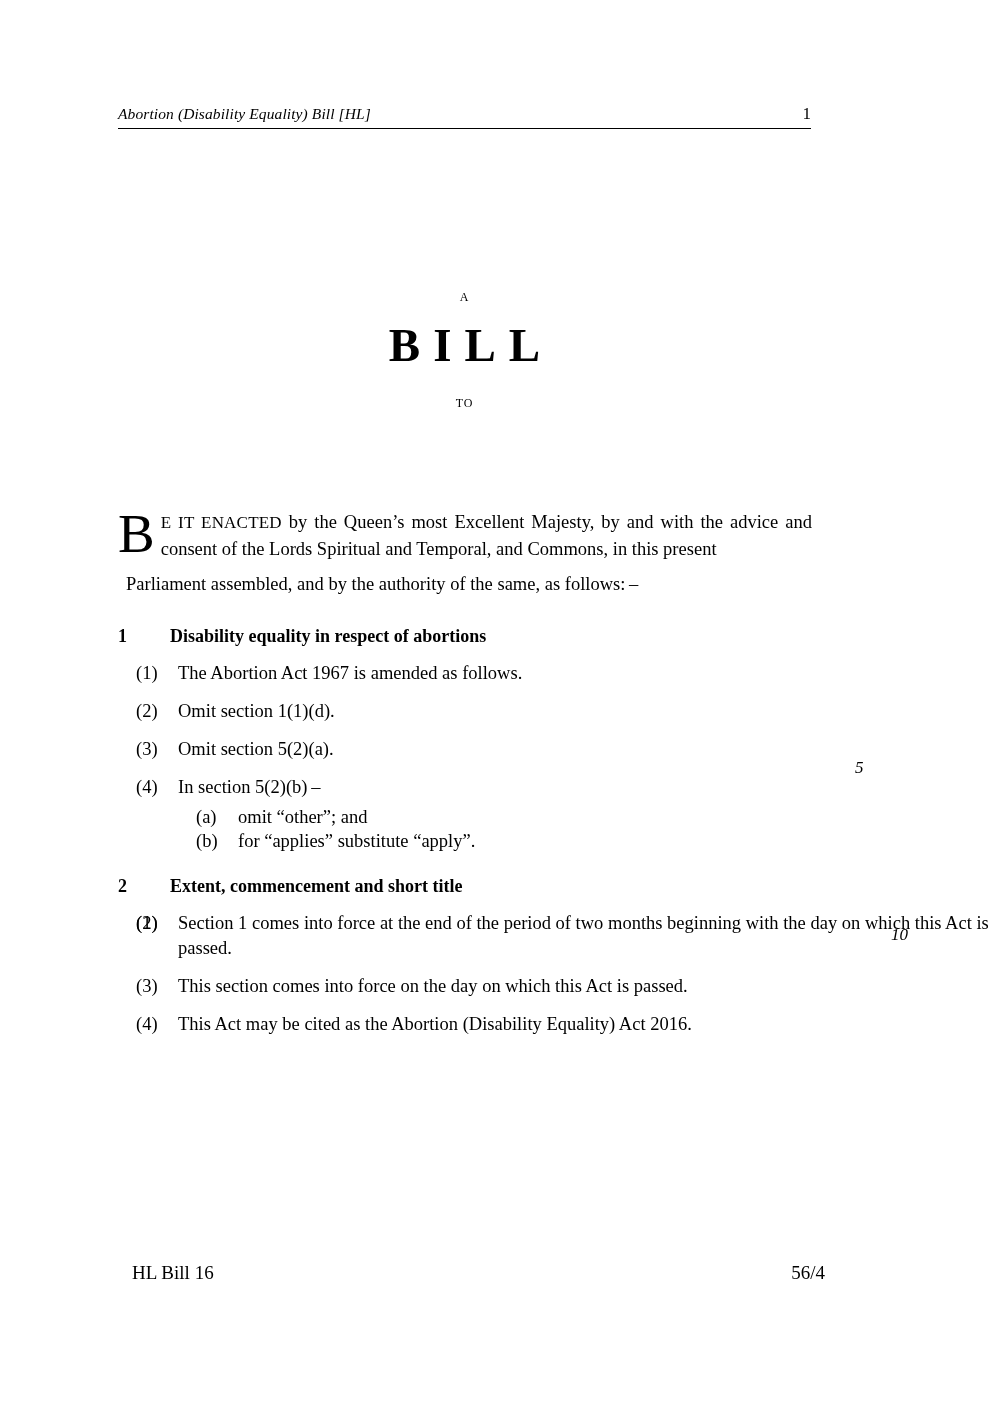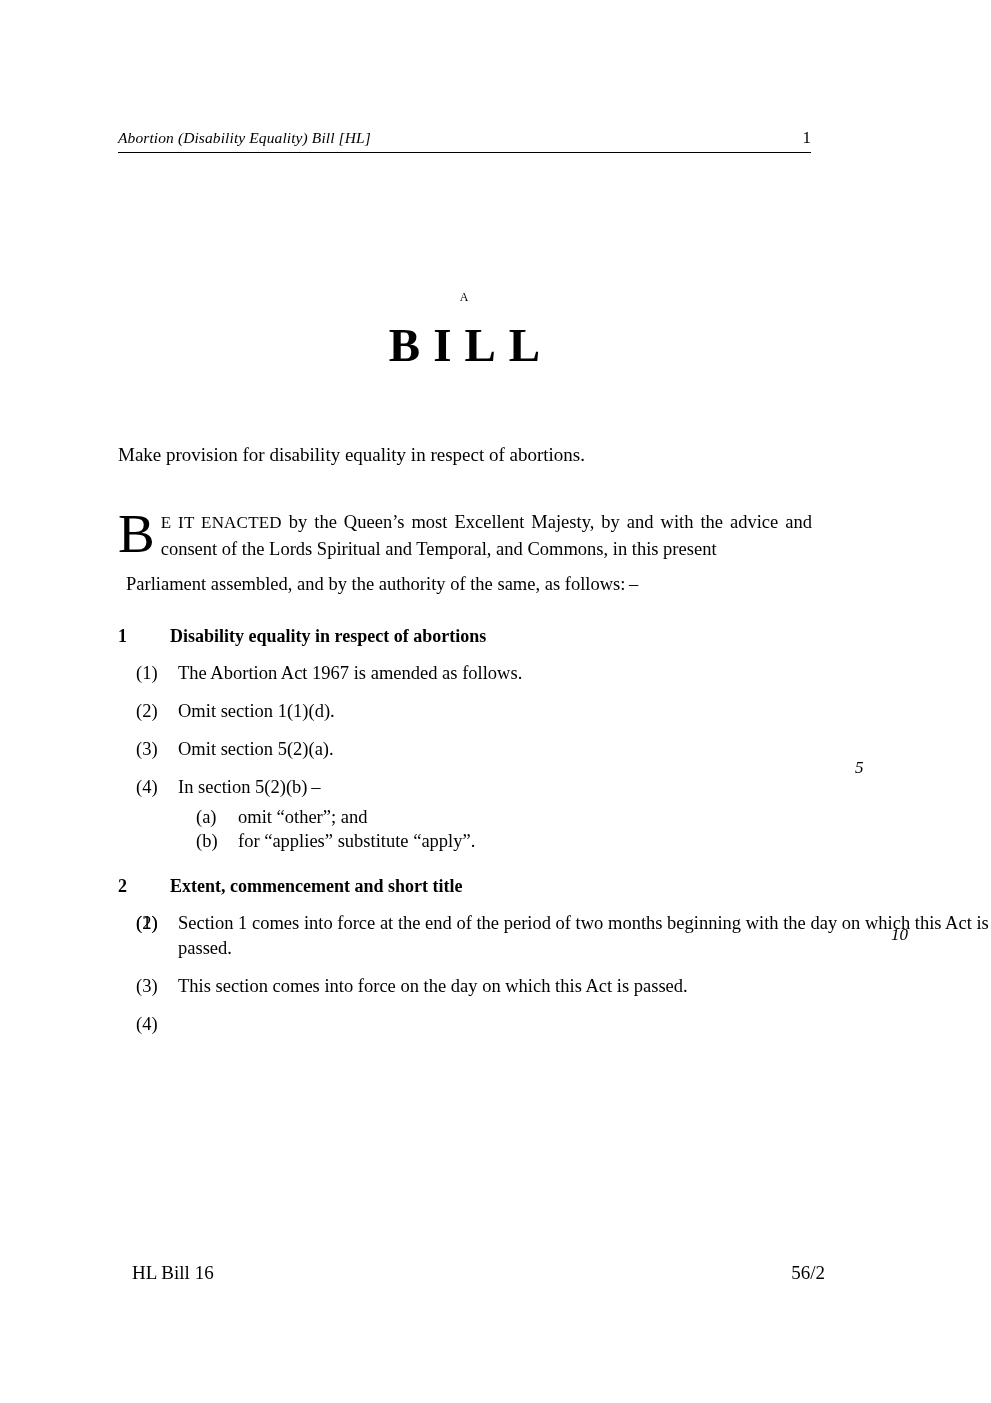--- a/index.html
+++ b/index.html
@@ -16,21 +16,21 @@
     width: 991px;
     height: 1403px;
     background: #ffffff;
     overflow: hidden;
   }
 
   
   .header {
     position: absolute;
     left: 118px;
-    top: 128px;
+    top: 104px;
     width: 693px;
   }
   .header-row {
     display: flex;
     align-items: baseline;
     justify-content: space-between;
   }
   .header-title {
     font-style: italic;
     font-size: 15.5px;
@@ -197,23 +197,23 @@
     <div class="header-row">
       <span class="header-title">Abortion (Disability Equality) Bill [HL]</span>
       <span class="header-pageno">1</span>
     </div>
     <div class="header-rule"></div>
   </div>
 
   <div class="titleblock">
     <div class="title-a">A</div>
     <div class="title-bill">BILL</div>
-  </div>
-
-  <div class="longtitle">Make provision for disability equality in respect of abortions.</div>
+    <div class="title-to">TO</div>
+  </div>
+
 
   <div class="enacting">
     <p style="margin:0;">
       <span class="dropcap">B</span><span class="smallcaps">E IT ENACTED</span><span> by the Queen’s most Excellent Majesty, by and with the advice and consent of the Lords Spiritual and Temporal, and Commons, in this present </span>
     </p>
     <p class="enact-last" style="margin:8px;">Parliament assembled, and by the authority of the same, as follows: –</p>
   </div>
 
   <div class="body">
 
@@ -271,26 +271,27 @@
         <div class="text">Section 1 comes into force at the end of the period of two months beginning with the day on which this Act is passed.</div>
       </div>
 
       <div class="subclause">
         <span class="num">(3)</span>
         <div class="text">This section comes into force on the day on which this Act is passed.</div>
       </div>
 
       <div class="subclause">
         <span class="num">(4)</span>
+        <div class="text">This Act may be cited as the Abortion (Disability Equality) Act 2016.</div>
       </div>
     </div>
 
   </div>
 
   <div class="linenum" id="linenum-0" style="top: 758px;">5</div>
   <div class="linenum" id="linenum-1" style="top: 925px; margin-left: 36px;">10</div>
 
   <div class="footer">
     <span>HL Bill 16</span>
-    <span>56/2</span>
+    <span>56/4</span>
   </div>
 
 </div>
 
 </body></html>

